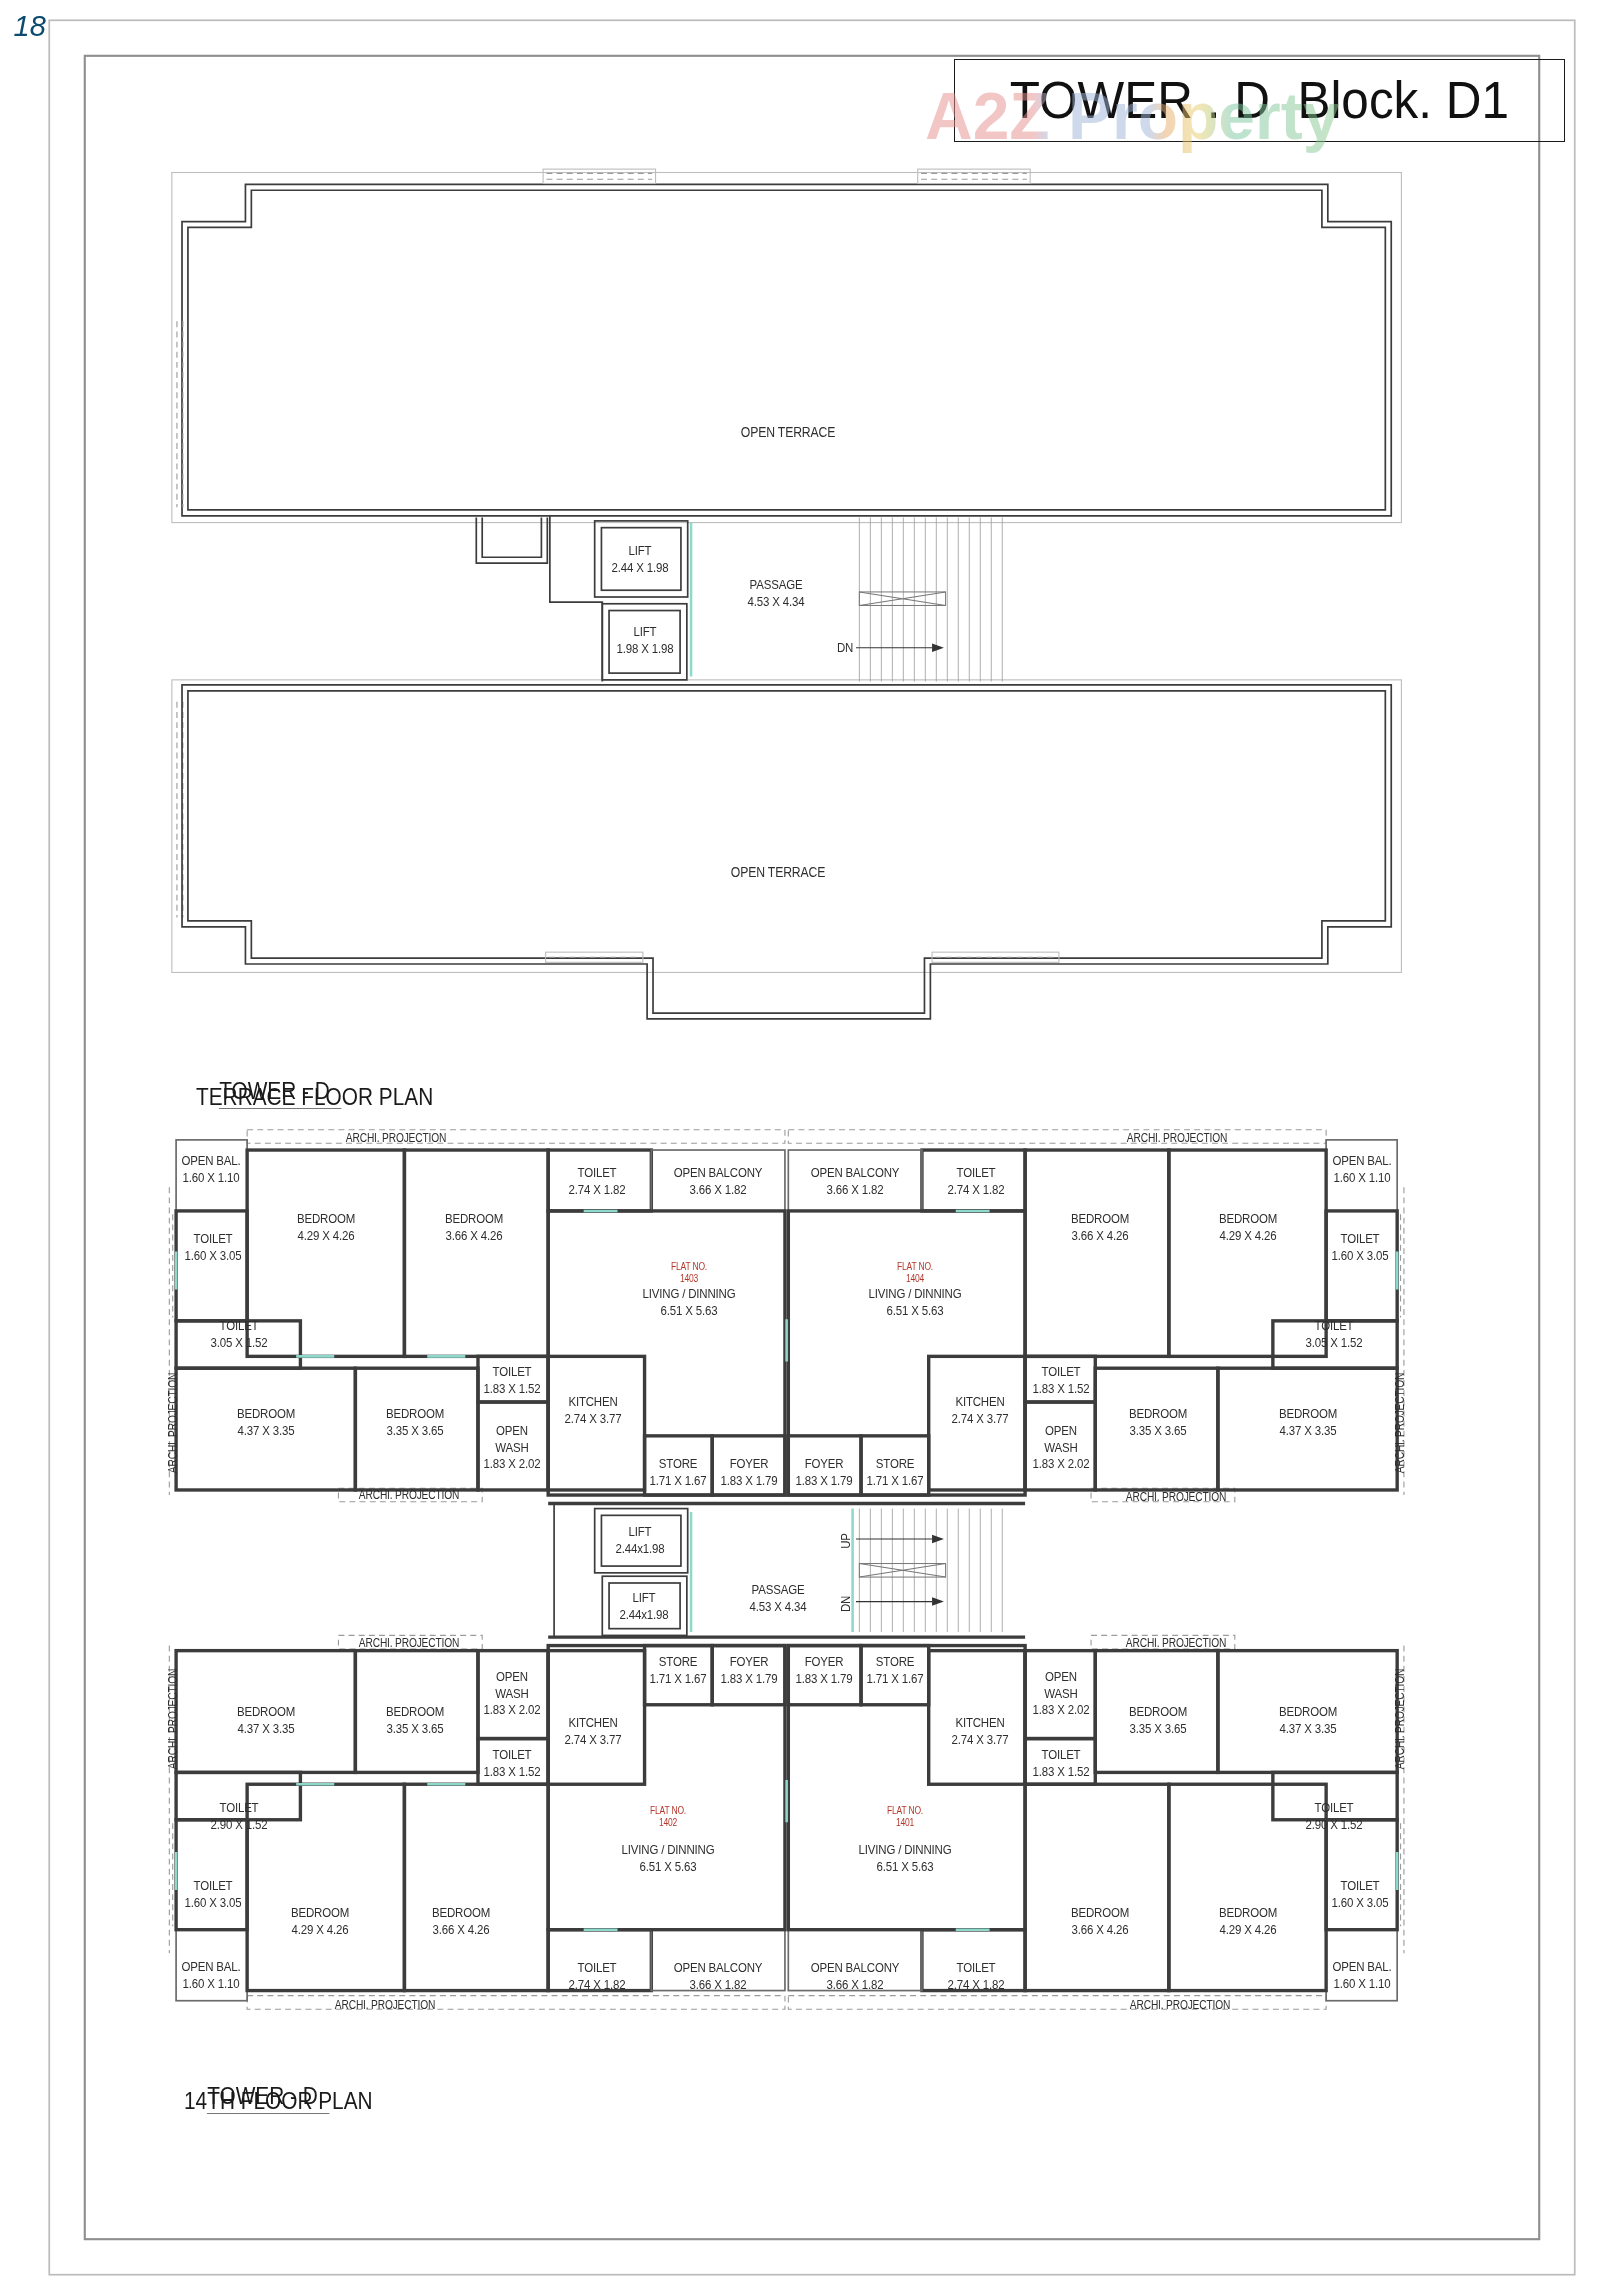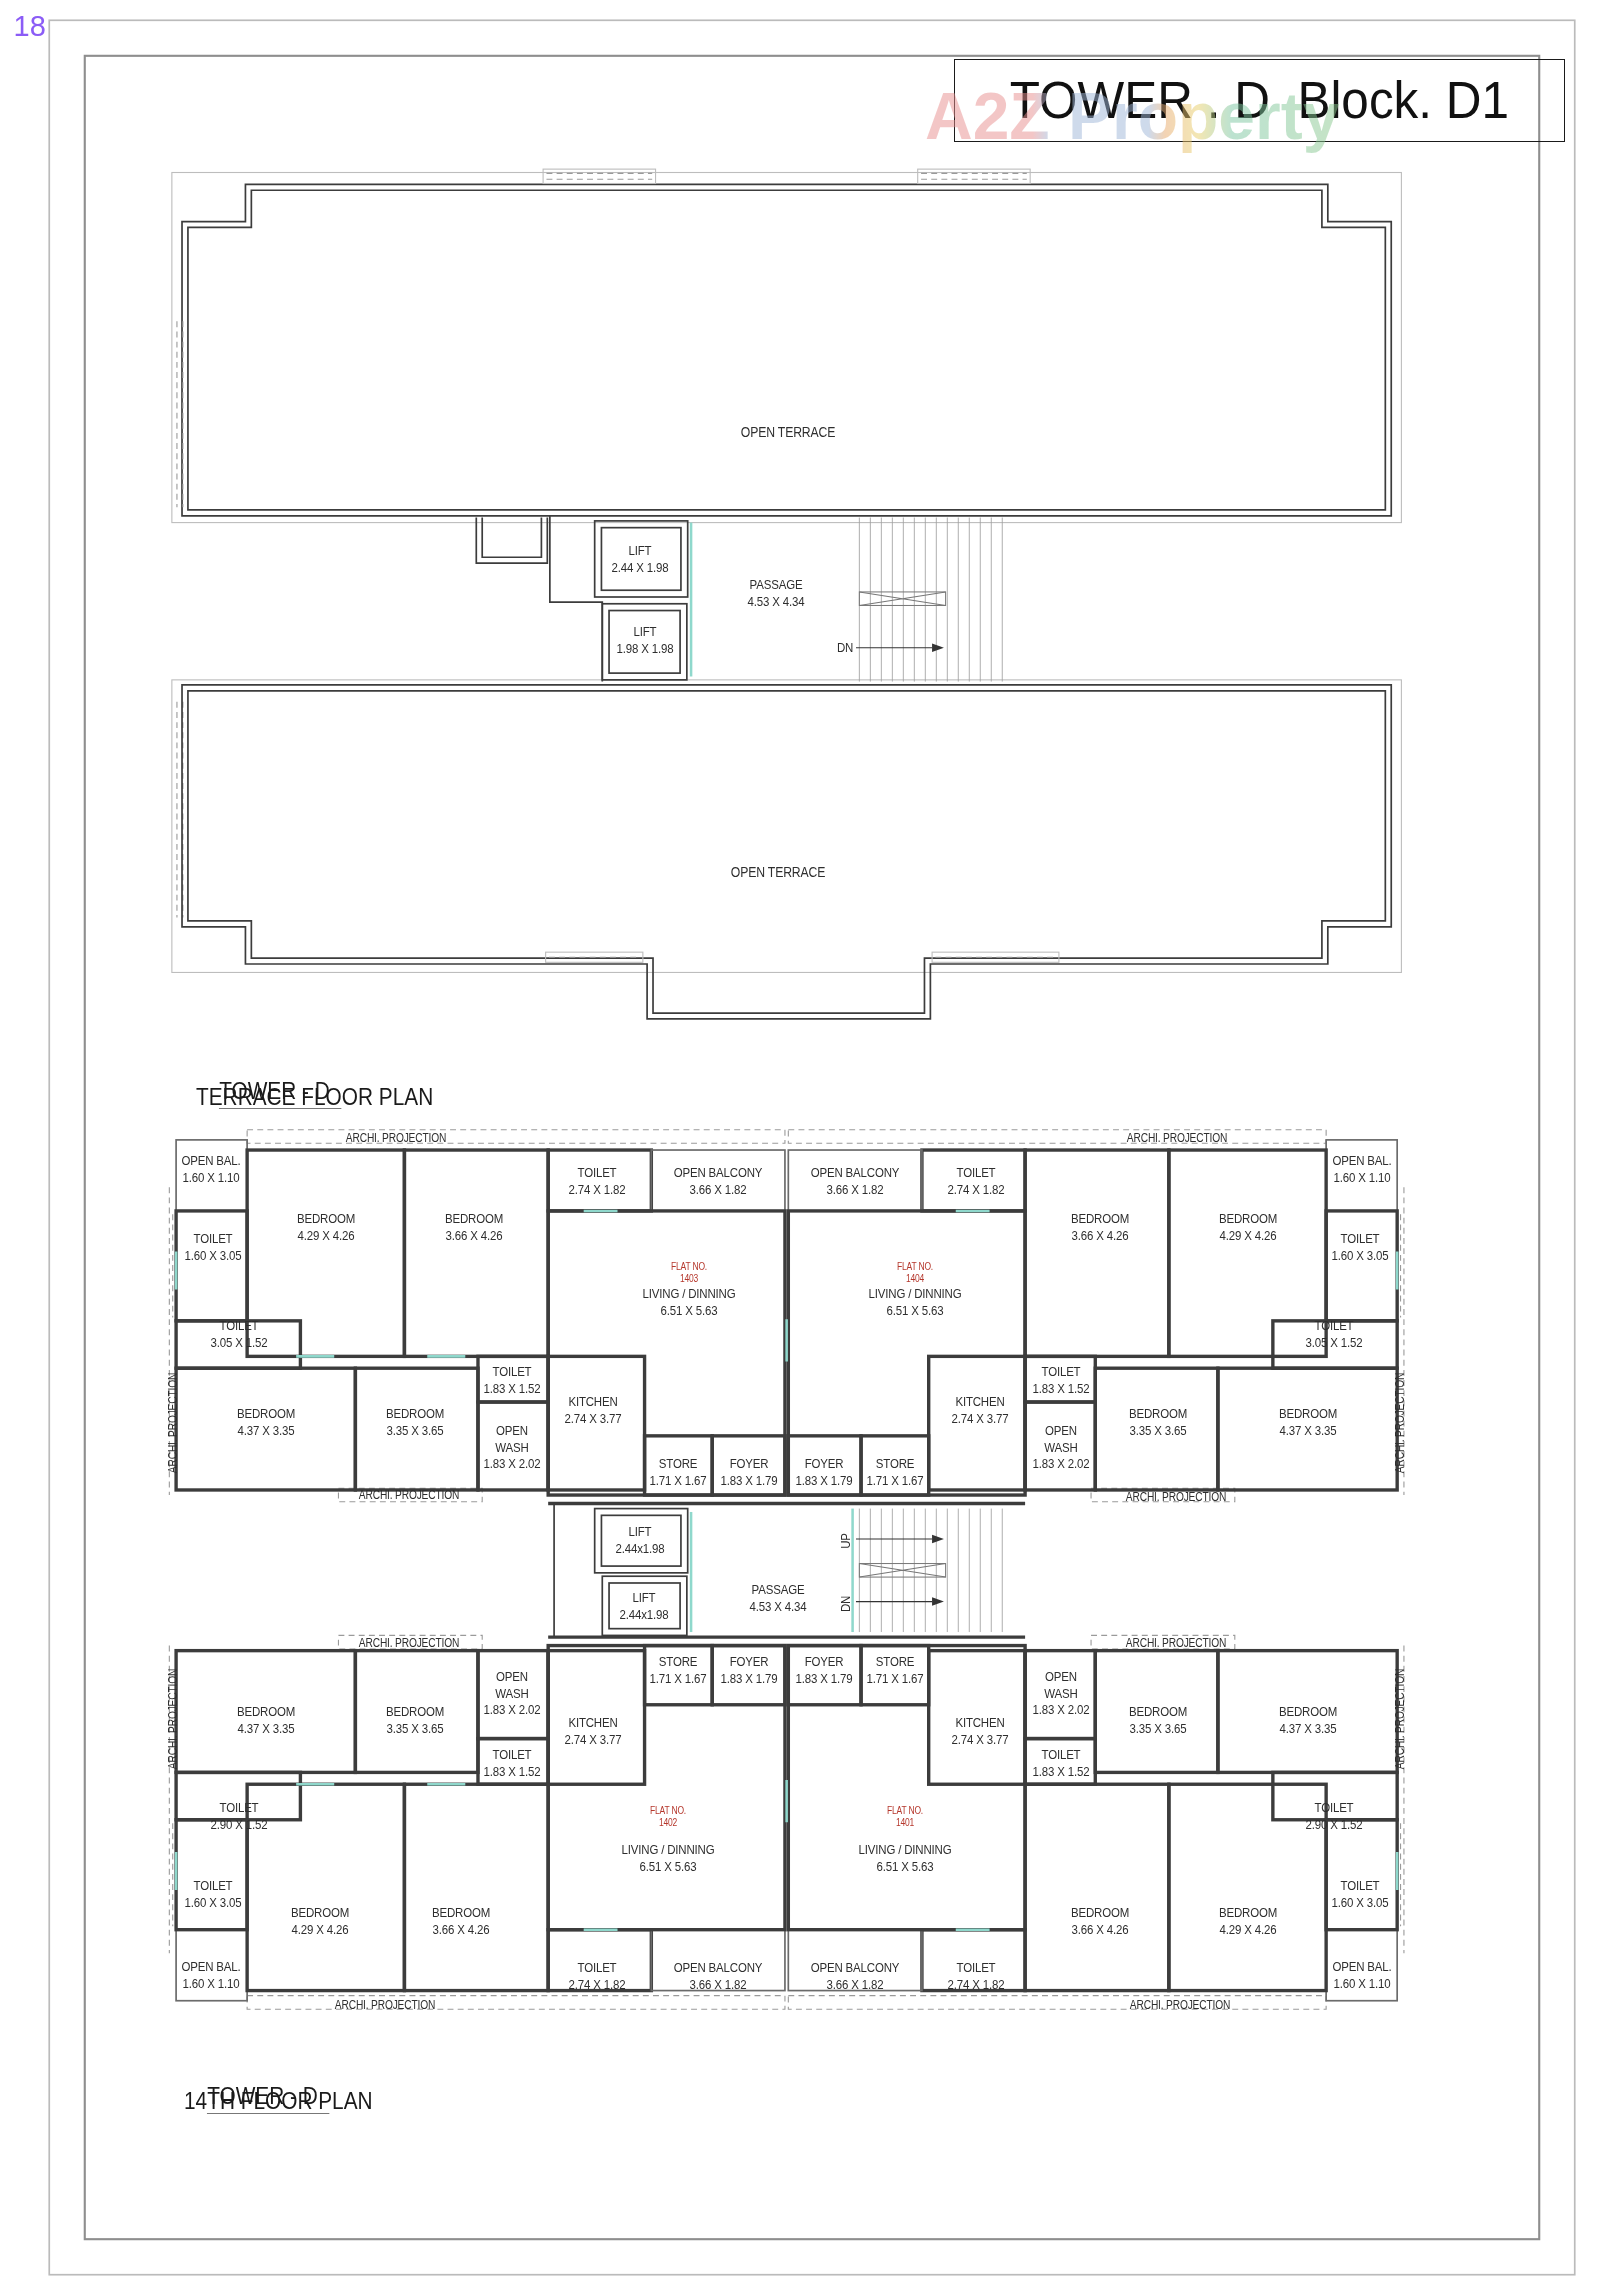--- a/index.html
+++ b/index.html
@@ -19,21 +19,21 @@
   .arr {stroke:#333;stroke-width:1.4;}
   .b1  {fill:none;stroke:#bbbbbb;stroke-width:2;}
   .b2  {fill:none;stroke:#8e8e8e;stroke-width:2.5;}
 
   
   .labels{position:absolute;inset:0;z-index:2;pointer-events:none;}
   .lbl{position:absolute;white-space:pre-line;text-align:center;line-height:1.24;
        color:#2e2e2e;letter-spacing:-0.2px;}
   .lbl.red{color:#b5372c;}
 
-  .pagenum{position:absolute;left:13.5px;top:10px;font-size:29px;color:#8b5cf6;z-index:4;}
+  .pagenum{position:absolute;left:13.5px;top:10px;font-size:29px;color:#0c4a6e;z-index:4;font-style:italic;}
 
   .title-box{position:absolute;left:954px;top:59px;width:609px;height:81px;
        border:1.7px solid #1a1a1a;background:transparent;display:flex;align-items:center;
        justify-content:center;z-index:3;}
   .title-box span{font-size:51px;color:#111;white-space:pre;transform:scaleX(.97);}
 
   .wm-head{position:absolute;left:925px;top:78px;z-index:5;font-size:66px;font-weight:bold;
        opacity:.5;white-space:pre;
        background:linear-gradient(90deg,#e88f8f 0%,#e88f8f 26%,#9fb6d8 30%,#9fb6d8 54%,
                   #e8a96b 58%,#e8d06a 66%,#7cc7a2 74%,#8cc98e 100%);

